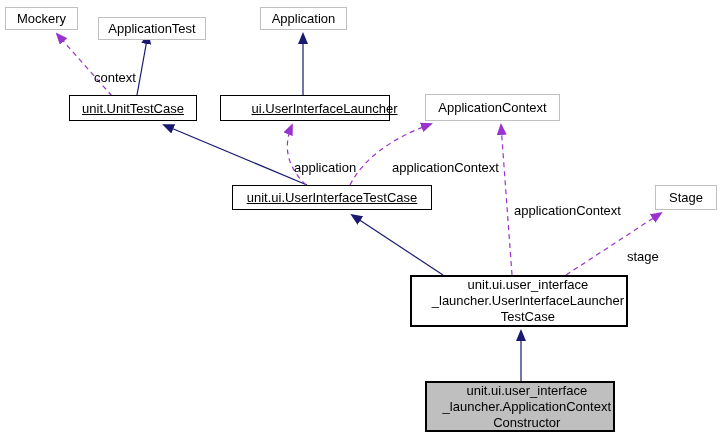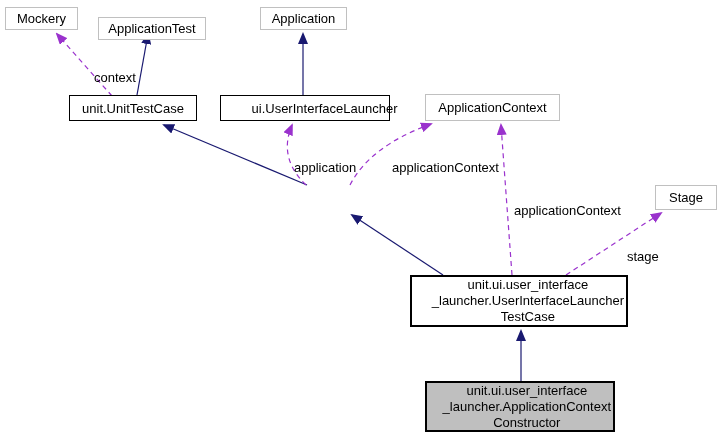--- a/index.html
+++ b/index.html
@@ -30,21 +30,21 @@
     box-sizing: border-box;
     display: flex;
     align-items: center;
     justify-content: center;
     background: var(--node-fill, #ffffff);
     color: var(--text, #000000);
     font-size: 13px;
     text-align: center;
   }
   .node.external { border: 1px solid var(--external-node-border, #c0c0c0); }
-  .node.internal { border: 1.5px solid var(--internal-node-border, #000000); }
+  .node.internal { border: 1.5px solid var(--internal-node-border, #000000); text-decoration: underline; }
   .node.big { border: 2px solid var(--internal-node-border, #000000); line-height: 16px; justify-content: flex-end; }
   .node.current { background: var(--highlight-node-fill, #bfbfbf); }
   .node-label { white-space: pre-line; padding: 0 2px; }
   .edge-label {
     position: absolute;
     font-size: 13px;
     color: var(--text, #000000);
     white-space: nowrap;
     margin-top: 16px;
   }
@@ -97,20 +97,23 @@
   </div>
 
   <div class="node external" style="left:425px; top:94px; width:135px; height:27px;">
     <span class="node-label">ApplicationContext</span>
   </div>
 
   <div class="node external" style="left:655px; top:185px; width:62px; height:25px;">
     <span class="node-label">Stage</span>
   </div>
 
+  <div class="node internal" style="left:232px; top:185px; width:200px; height:25px;">
+    <span class="node-label">unit.ui.UserInterfaceTestCase</span>
+  </div>
 
   <div class="node big" style="left:410px; top:275px; width:218px; height:52px;">
     <span class="node-label">unit.ui.user_interface
 _launcher.UserInterfaceLauncher
 TestCase</span>
   </div>
 
   <div class="node big current" style="left:425px; top:381px; width:190px; height:51px;">
     <span class="node-label">unit.ui.user_interface
 _launcher.ApplicationContext

